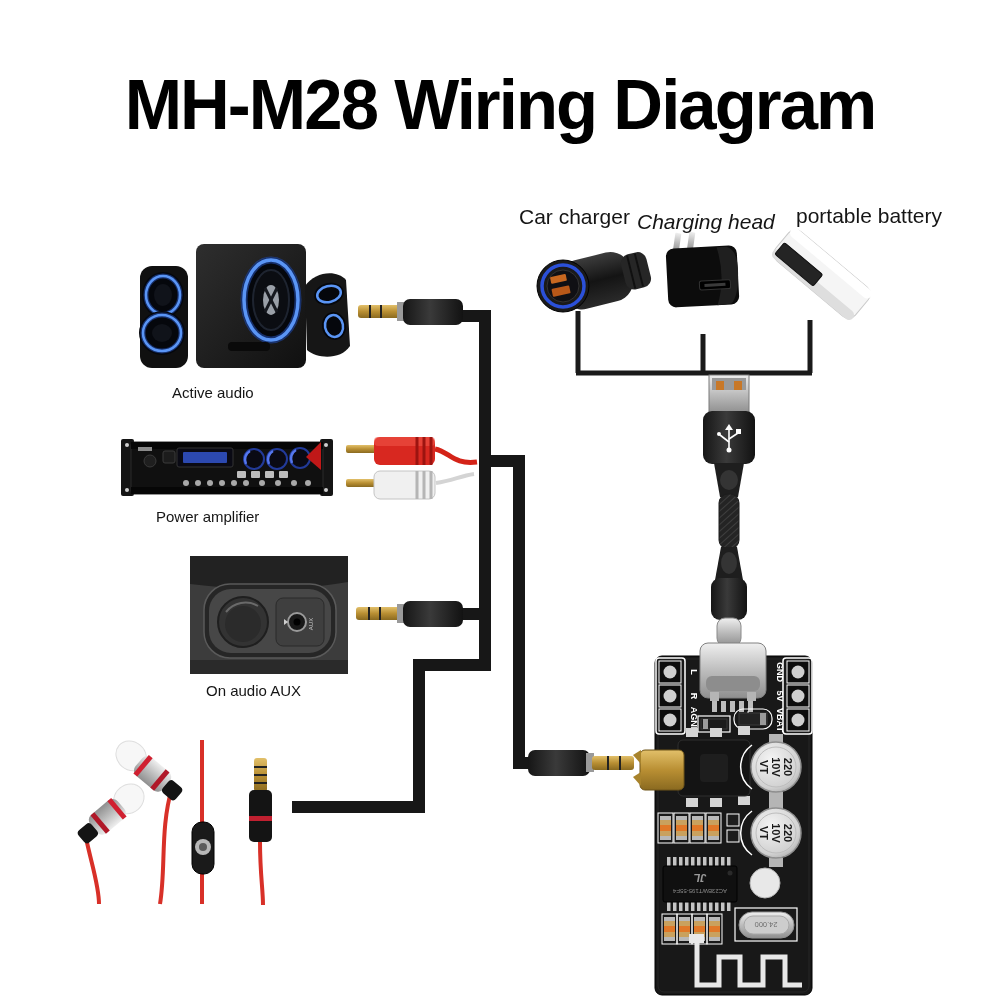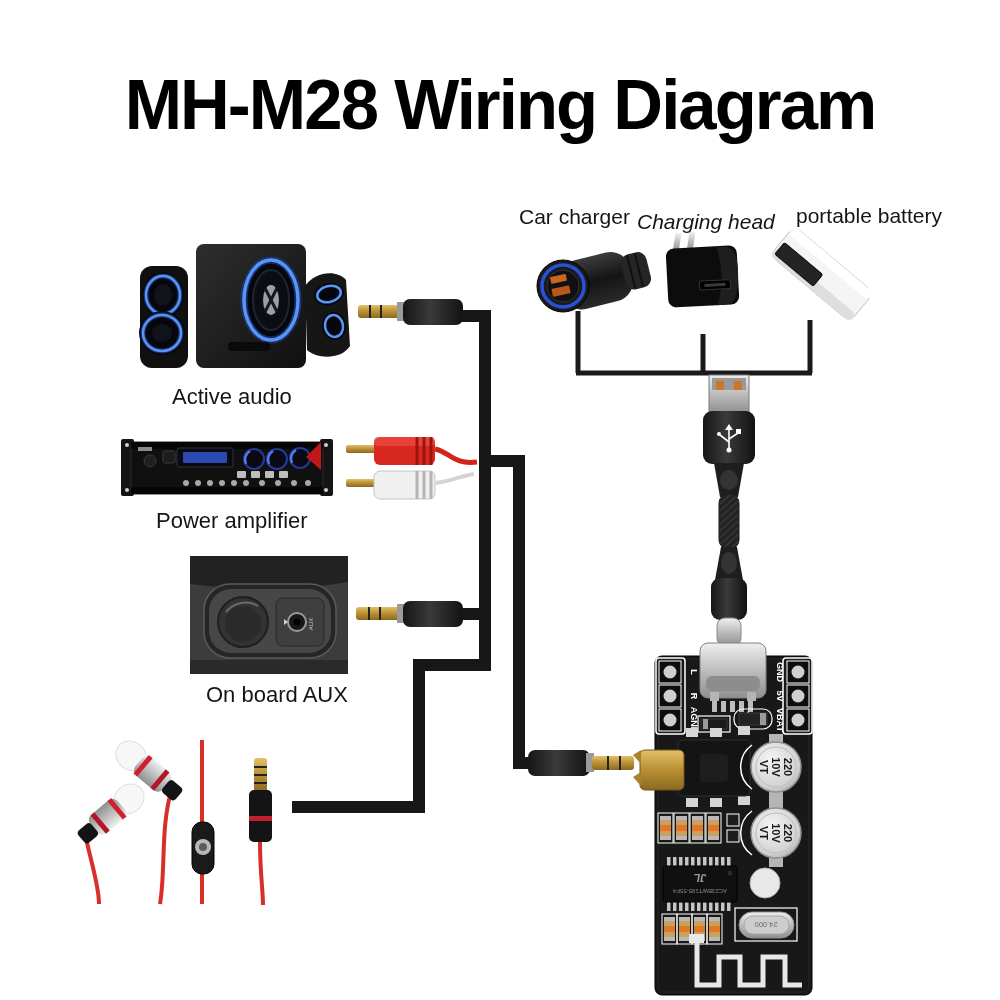--- a/index.html
+++ b/index.html
@@ -3,21 +3,21 @@
 <meta charset="utf-8">
 <style>
   html,body{margin:0;padding:0;background:#ffffff;}
   #canvas{position:relative;width:1000px;height:1000px;background:#ffffff;overflow:hidden;
           font-family:"Liberation Sans", sans-serif;margin-top:28px;}
   .title{position:absolute;left:0;top:36px;width:1000px;text-align:center;
          font-size:71px;font-weight:700;letter-spacing:-2px;color:#000;
          transform:scaleX(.97);white-space:nowrap;}
   .lbl{position:absolute;color:#151515;white-space:nowrap;}
   .lbl.sm{font-size:21px;}
-  .lbl.md{font-size:22px;}
+  .lbl.md{font-size:15px;}
   svg{position:absolute;left:0;top:0;}
   text{font-family:"Liberation Sans", sans-serif;}
 </style>
 </head>
 <body>
 
 <div id="canvas">
 
   <div class="title">MH-M28 Wiring Diagram</div>
 
@@ -511,15 +511,15 @@
         <path d="M697,914 L697,957 L719,957 L719,929 L740,929 L740,957 L763,957 L763,929 L785,929 L785,957 L802,957" stroke="#e8e8e8" stroke-width="5" fill="none"></path>
       </g>
     </g>
   </svg>
 
   <div class="lbl sm" style="left:519px;top:177px;">Car charger</div>
   <div class="lbl sm" style="left:637px;top:182px;font-style:italic;">Charging head</div>
   <div class="lbl sm" style="left:796px;top:176px;">portable battery</div>
   <div class="lbl md" style="left:172px;top:356px;">Active audio</div>
   <div class="lbl md" style="left:156px;top:480px;">Power amplifier</div>
-  <div class="lbl md" style="left:206px;top:654px;">On board AUX</div>
+  <div class="lbl md" style="left:206px;top:654px;">On audio AUX</div>
 
 </div>
 
 </body></html>

